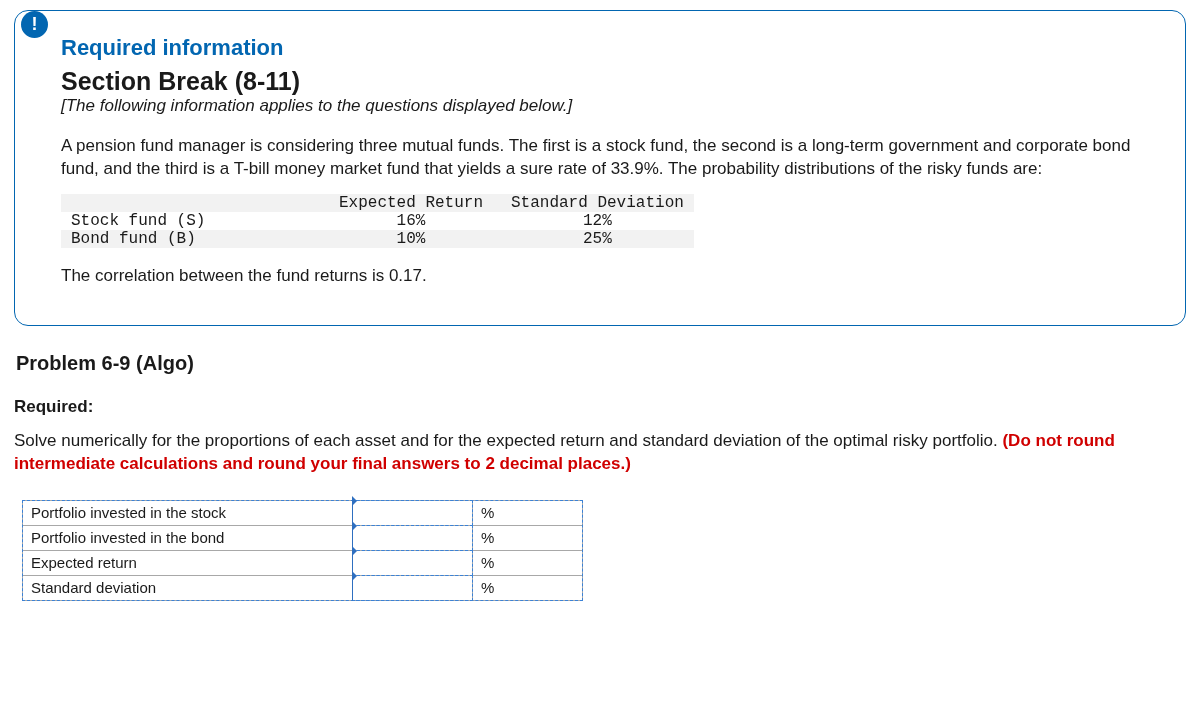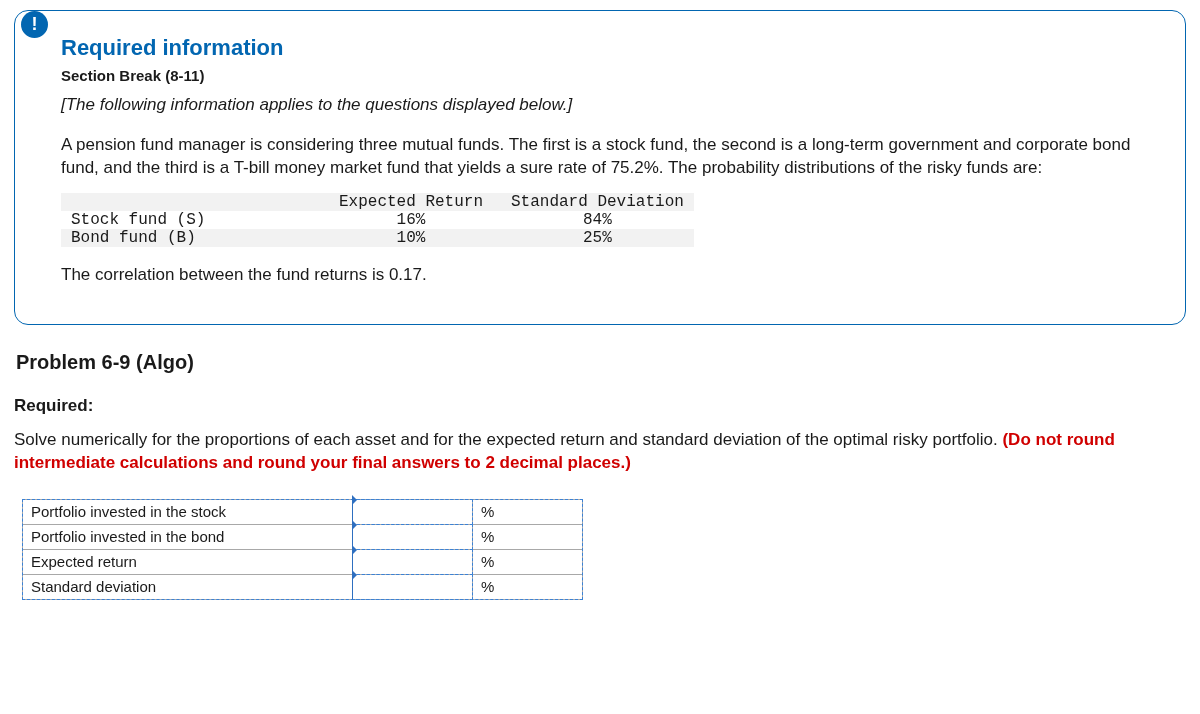--- a/index.html
+++ b/index.html
@@ -34,22 +34,22 @@
   }
   .req-info {
     color: #0266b1;
     font-weight: 700;
     margin: 6px 0 6px 0;
     font-size: 22px;
   }
   .section-break {
     color: #1a1a1a;
     font-weight: 700;
-    font-size: 15px;
-    margin: 0 0 11px 0;
+    font-size: 25px;
+    margin: 0 0 0 0;
   }
   .intro {
     font-style: italic;
     margin: 0 0 18px 0;
   }
   .para { margin: 0 0 14px 0; line-height: 1.36; }
 
   .mono-table {
     border-collapse: collapse;
     font-family: "Courier New", monospace;
@@ -119,33 +119,33 @@
   }
 </style>
 </head>
 <body>
 
 <div class="info-box">
   <div class="badge">!</div>
   <div class="req-info">Required information</div>
   <div class="section-break">Section Break (8-11)</div>
   <div class="intro">[The following information applies to the questions displayed below.]</div>
-  <div class="para">A pension fund manager is considering three mutual funds. The first is a stock fund, the second is a long-term government and corporate bond fund, and the third is a T-bill money market fund that yields a sure rate of 75.2%. The probability distributions of the risky funds are:</div>
+  <div class="para">A pension fund manager is considering three mutual funds. The first is a stock fund, the second is a long-term government and corporate bond fund, and the third is a T-bill money market fund that yields a sure rate of 33.9%. The probability distributions of the risky funds are:</div>
 
   <table class="mono-table">
     <tbody>
         <tr class="shade">
       <td class="col-name"></td>
       <td class="col-val">Expected Return</td>
       <td class="col-val">Standard Deviation</td>
     </tr>
     <tr>
       <td class="col-name">Stock fund (S)</td>
       <td class="col-val">16%</td>
-      <td class="col-val">84%</td>
+      <td class="col-val">12%</td>
     </tr>
     <tr class="shade">
       <td class="col-name">Bond fund (B)</td>
       <td class="col-val">10%</td>
       <td class="col-val">25%</td>
     </tr>
   </tbody>
     </table>
 
   <div class="para" style="">The correlation between the fund returns is 0.17.</div>

